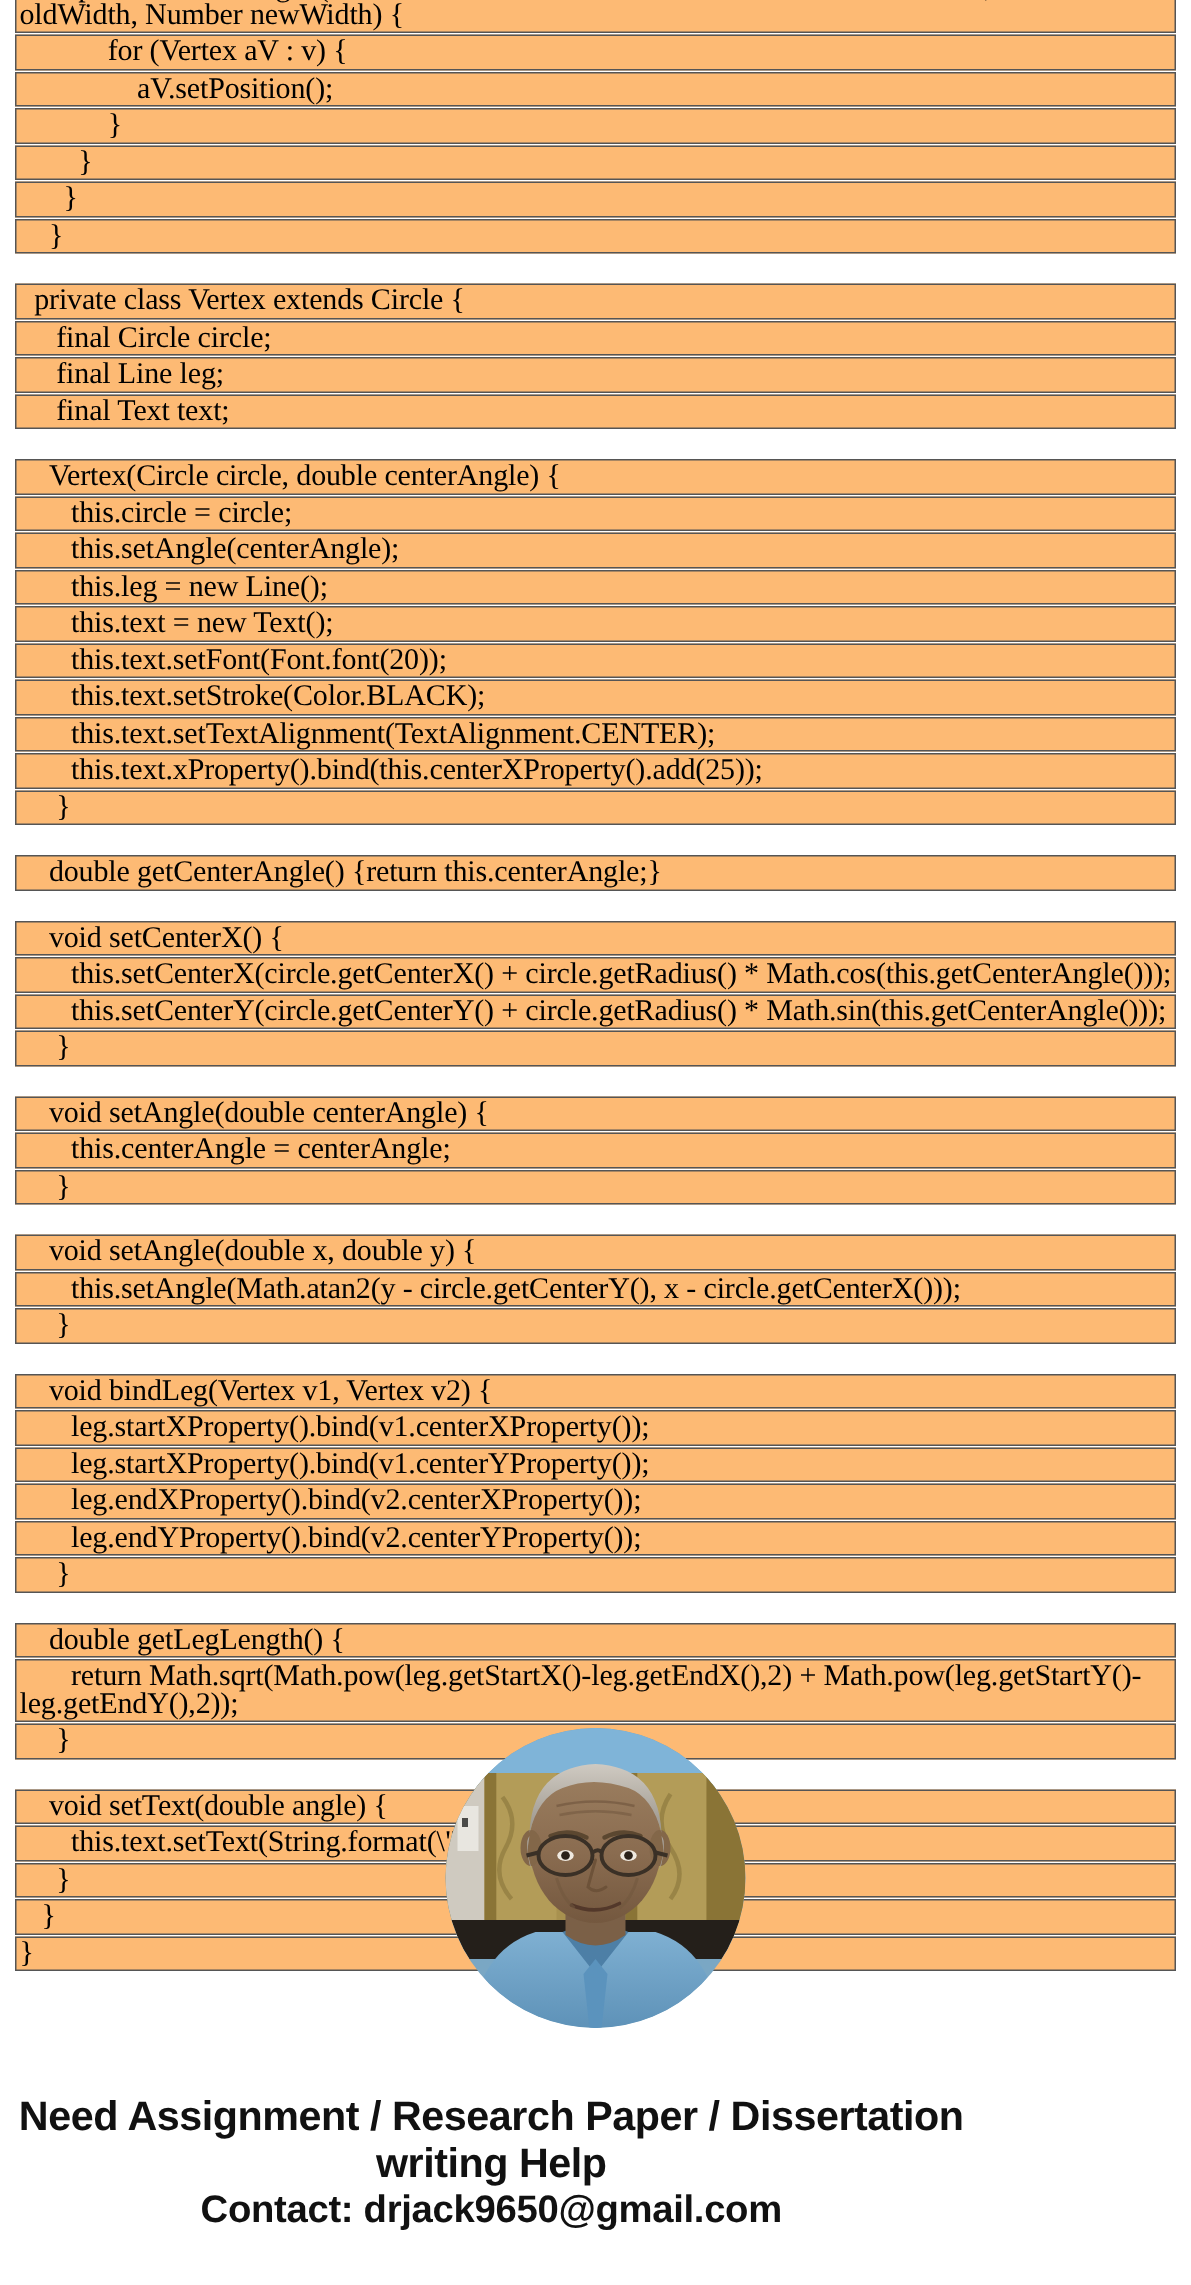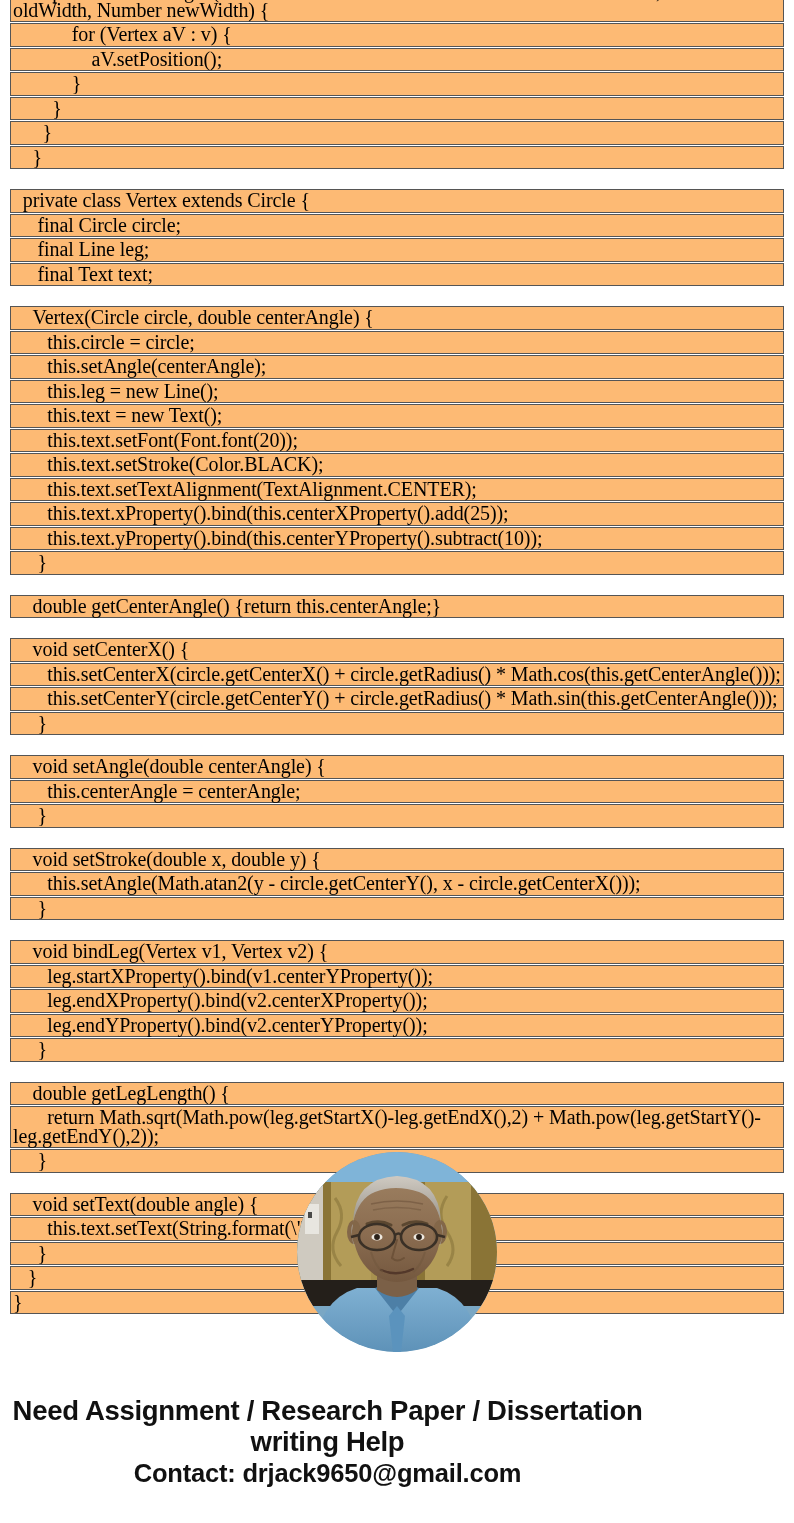--- a/index.html
+++ b/index.html
@@ -107,34 +107,34 @@
     <div class="code-row"><span class="txt">     final Text text;</span></div>
     <div class="code-row section-break"><span class="txt">    Vertex(Circle circle, double centerAngle) {</span></div>
     <div class="code-row"><span class="txt">       this.circle = circle;</span></div>
     <div class="code-row"><span class="txt">       this.setAngle(centerAngle);</span></div>
     <div class="code-row"><span class="txt">       this.leg = new Line();</span></div>
     <div class="code-row"><span class="txt">       this.text = new Text();</span></div>
     <div class="code-row"><span class="txt">       this.text.setFont(Font.font(20));</span></div>
     <div class="code-row"><span class="txt">       this.text.setStroke(Color.BLACK);</span></div>
     <div class="code-row"><span class="txt">       this.text.setTextAlignment(TextAlignment.CENTER);</span></div>
     <div class="code-row"><span class="txt">       this.text.xProperty().bind(this.centerXProperty().add(25));</span></div>
-    <div class="code-row"><span class="txt">       this.text.yProperty().bind(this.centerYProperty().subtract(10));</span></div>
     <div class="code-row"><span class="txt">     }</span></div>
     <div class="code-row section-break"><span class="txt">    double getCenterAngle() {return this.centerAngle;}</span></div>
     <div class="code-row section-break"><span class="txt">    void setCenterX() {</span></div>
     <div class="code-row"><span class="txt">       this.setCenterX(circle.getCenterX() + circle.getRadius() * Math.cos(this.getCenterAngle()));</span></div>
     <div class="code-row"><span class="txt">       this.setCenterY(circle.getCenterY() + circle.getRadius() * Math.sin(this.getCenterAngle()));</span></div>
     <div class="code-row"><span class="txt">     }</span></div>
     <div class="code-row section-break"><span class="txt">    void setAngle(double centerAngle) {</span></div>
     <div class="code-row"><span class="txt">       this.centerAngle = centerAngle;</span></div>
     <div class="code-row"><span class="txt">     }</span></div>
-    <div class="code-row section-break"><span class="txt">    void setStroke(double x, double y) {</span></div>
+    <div class="code-row section-break"><span class="txt">    void setAngle(double x, double y) {</span></div>
     <div class="code-row"><span class="txt">       this.setAngle(Math.atan2(y - circle.getCenterY(), x - circle.getCenterX()));</span></div>
     <div class="code-row"><span class="txt">     }</span></div>
     <div class="code-row section-break"><span class="txt">    void bindLeg(Vertex v1, Vertex v2) {</span></div>
+    <div class="code-row"><span class="txt">       leg.startXProperty().bind(v1.centerXProperty());</span></div>
     <div class="code-row"><span class="txt">       leg.startXProperty().bind(v1.centerYProperty());</span></div>
     <div class="code-row"><span class="txt">       leg.endXProperty().bind(v2.centerXProperty());</span></div>
     <div class="code-row"><span class="txt">       leg.endYProperty().bind(v2.centerYProperty());</span></div>
     <div class="code-row"><span class="txt">     }</span></div>
     <div class="code-row section-break"><span class="txt">    double getLegLength() {</span></div>
     <div class="code-row"><span class="txt">       return Math.sqrt(Math.pow(leg.getStartX()-leg.getEndX(),2) + Math.pow(leg.getStartY()-leg.getEndY(),2));</span></div>
     <div class="code-row"><span class="txt">     }</span></div>
     <div class="code-row section-break"><span class="txt">    void setText(double angle) {</span></div>
     <div class="code-row"><span class="txt">       this.text.setText(String.format(\"%.0f\\u00B0\", angle));</span></div>
     <div class="code-row"><span class="txt">     }</span></div>

